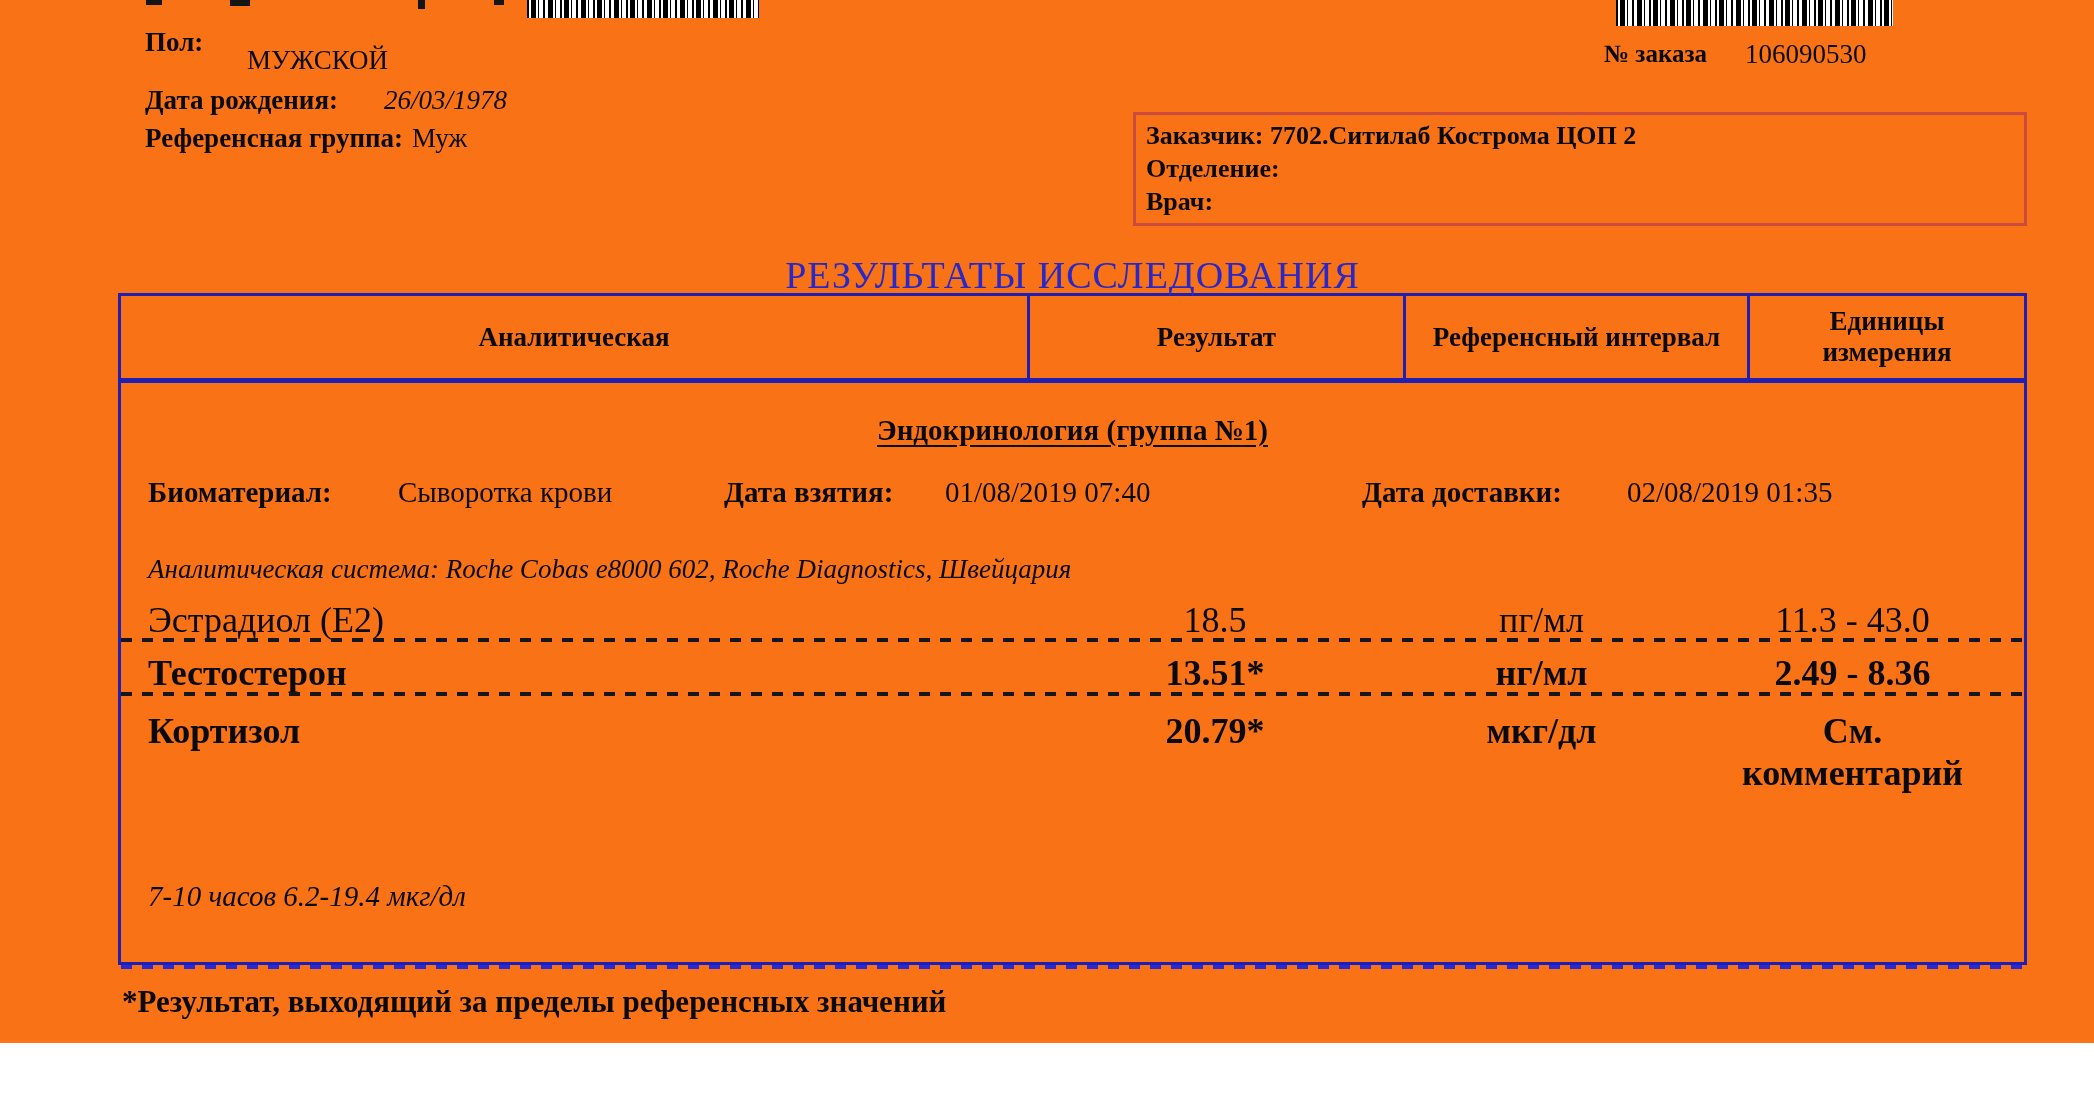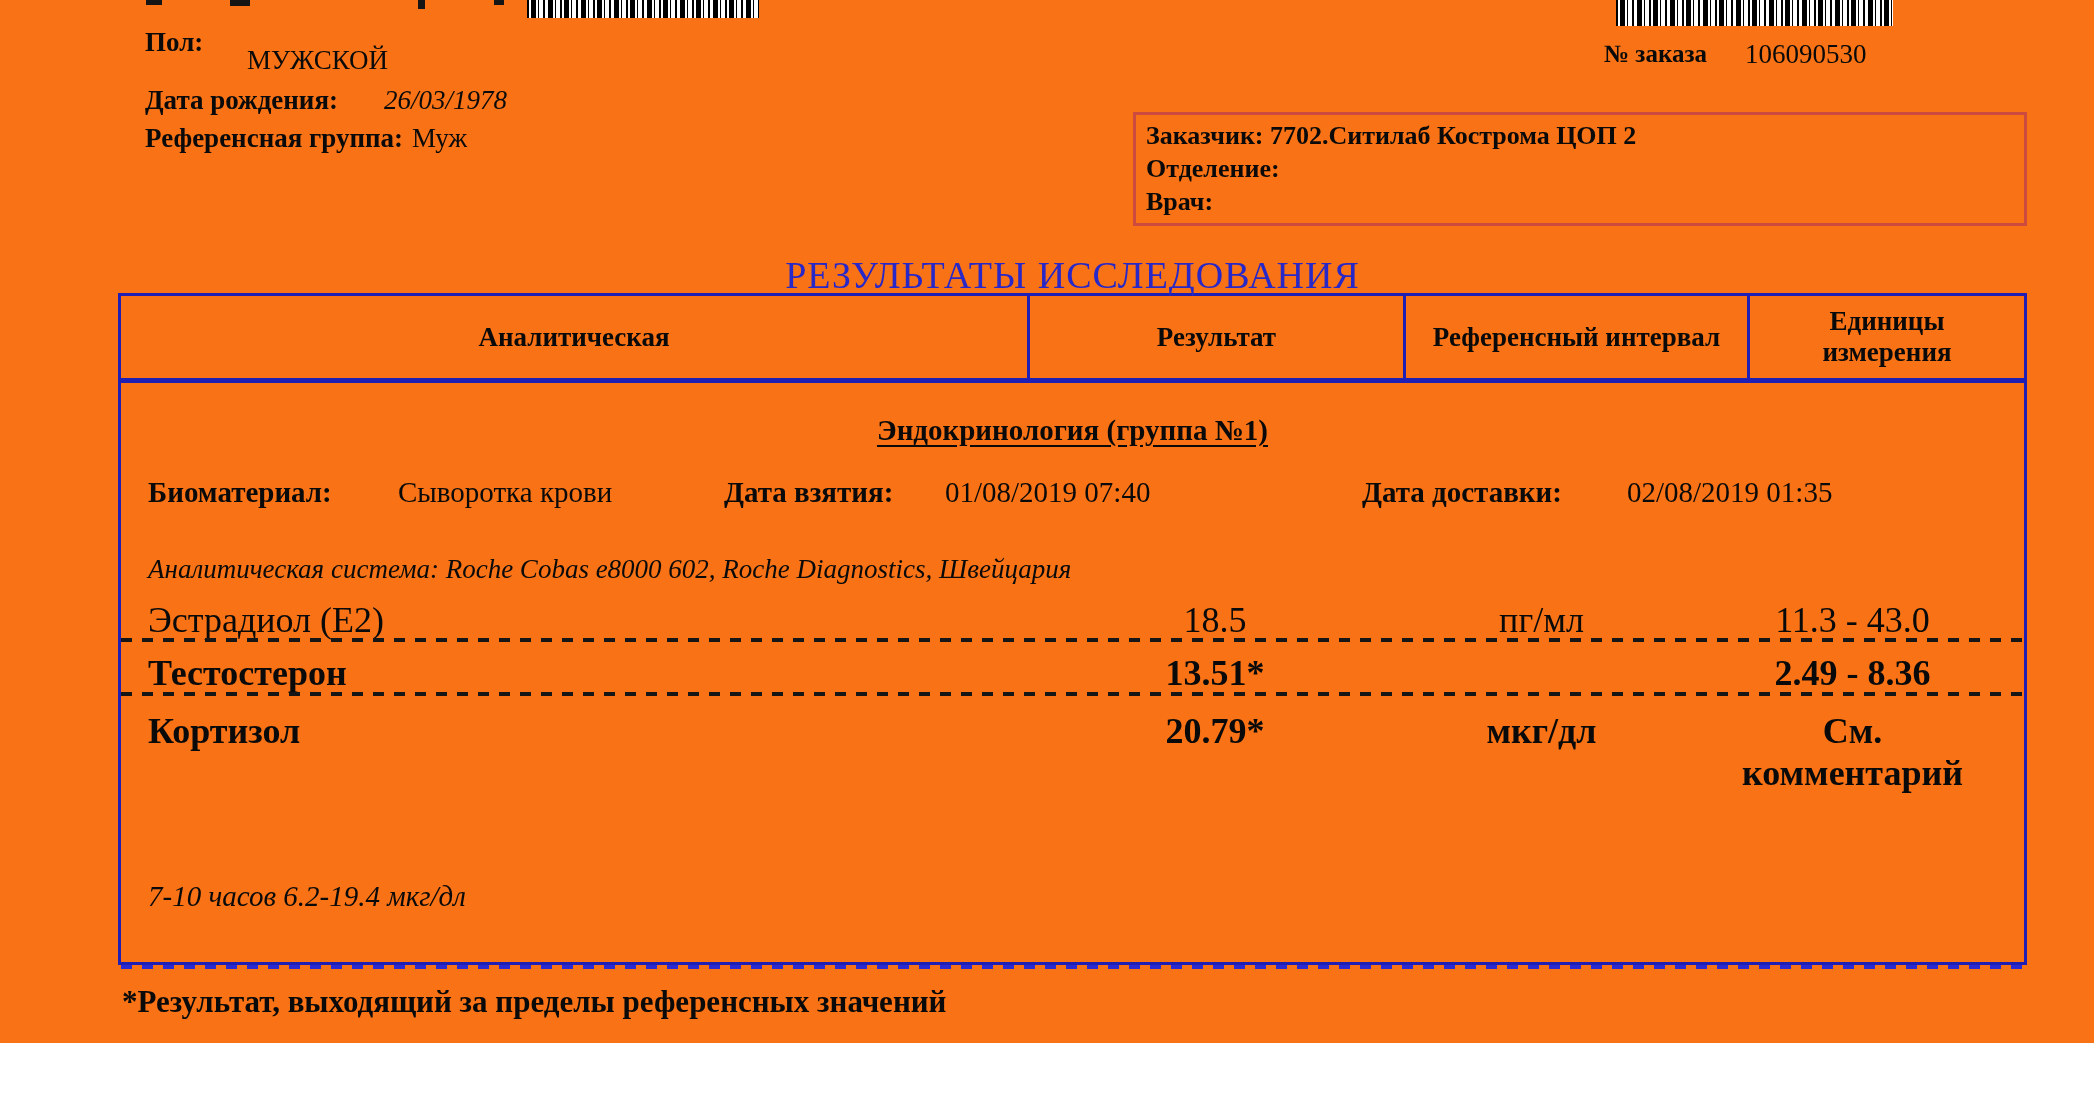--- a/index.html
+++ b/index.html
@@ -172,20 +172,21 @@
     <div>
         <div class="trow" style="top: 303px;">
           <span class="c-name">Эстрадиол (Е2)</span>
           <span class="c-res">18.5</span>
           <span class="c-units">пг/мл</span>
           <span class="c-ref">11.3 - 43.0</span>
         </div>
         <div class="trow flagged" style="top: 356px;">
           <span class="c-name">Тестостерон</span>
           <span class="c-res">13.51*</span>
+          <span class="c-units">нг/мл</span>
           <span class="c-ref">2.49 - 8.36</span>
         </div>
         <div class="trow flagged" style="top: 414px;">
           <span class="c-name">Кортизол</span>
           <span class="c-res">20.79*</span>
           <span class="c-units">мкг/дл</span>
           <span class="c-ref">См.
 комментарий</span>
         </div>
       </div>

